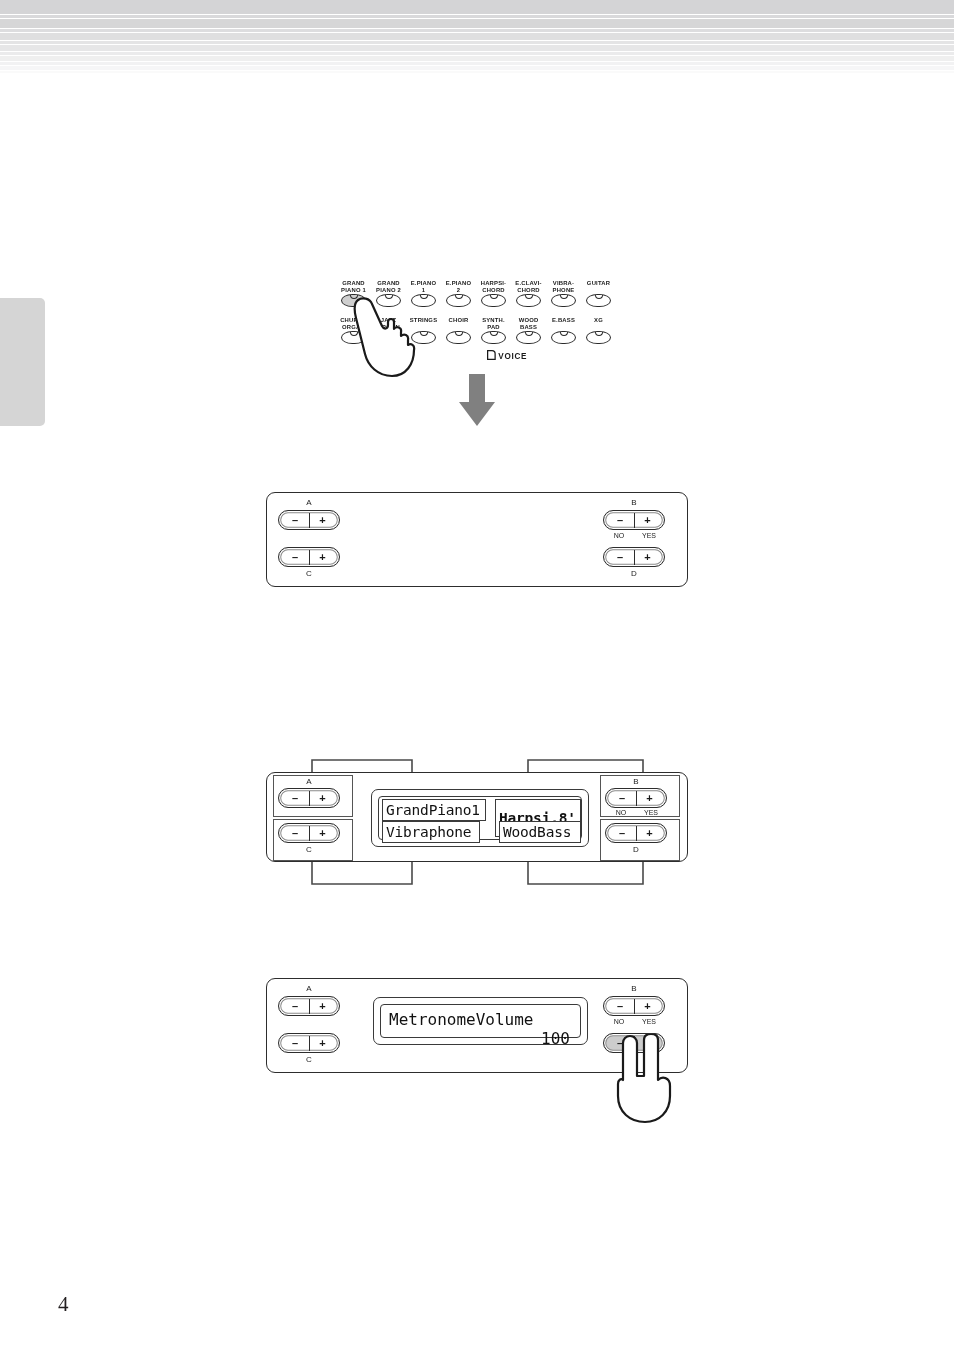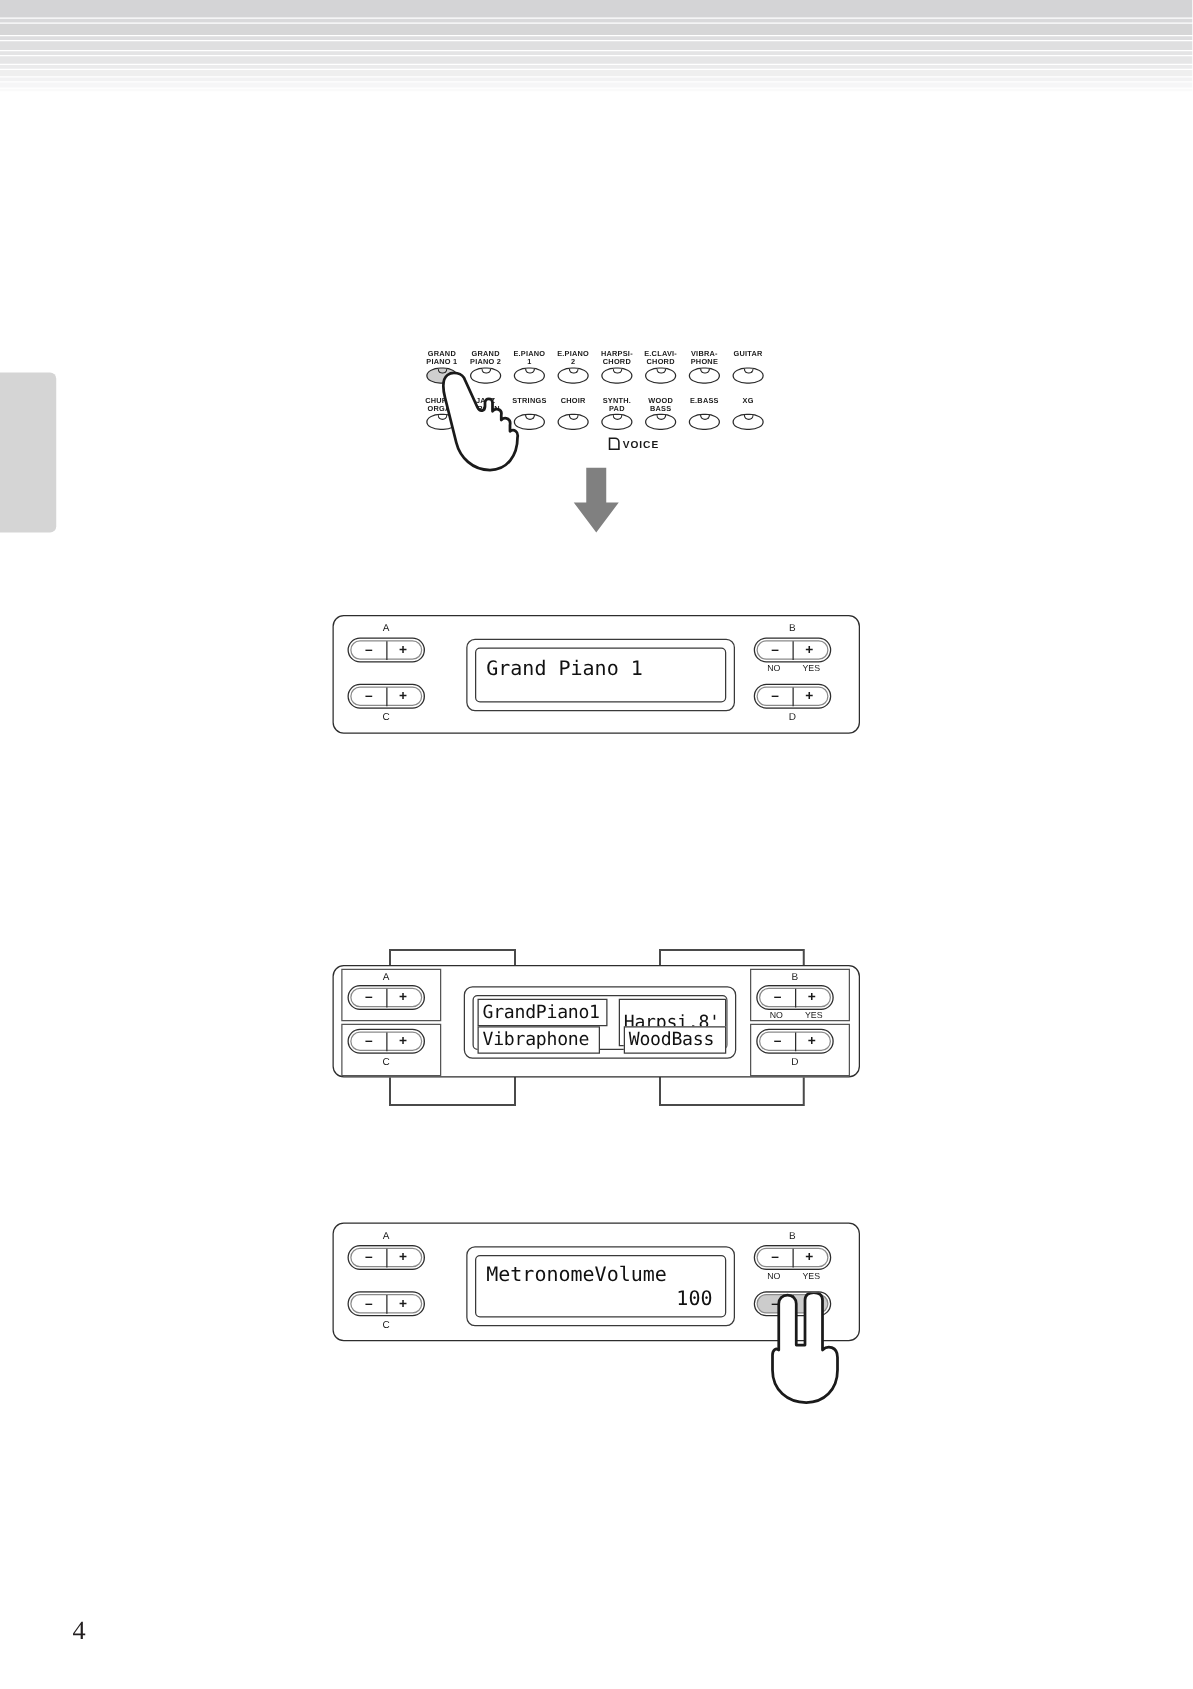--- a/index.html
+++ b/index.html
@@ -287,25 +287,20 @@
   </div>
   <div class="sublabel" style="left:337px; top:39px;">NO</div>
   <div class="sublabel" style="left:367px; top:39px;">YES</div>
 
   <div class="pmbtn" style="left:336px; top:54px;">
     <div class="half minus">–</div>
     <div class="half plus">+</div>
   </div>
   <div class="panel-label" style="left:347px; top:76px;">D</div>
 
-  <div class="lcd" style="left:106px; top:18px; width:215px; height:58px;">
-    <div class="lcd-inner">
-      <div class="lcdtext" style="left:8px; top:6px;">Grand Piano 1</div>
-    </div>
-  </div>
 </div>
 
 <svg class="overlay" style="left:266px; top:752px; width:422px; height:140px;" viewBox="0 0 422 140">
 
   <path d="M46 30 L46 8 L146 8 L146 48" fill="none" stroke="#4a4a4a" stroke-width="1.6"></path>
   <polygon points="146,57 141,46 151,46" fill="#4a4a4a"></polygon>
 
   <path d="M377 30 L377 8 L262 8 L262 48" fill="none" stroke="#4a4a4a" stroke-width="1.6"></path>
   <polygon points="262,57 257,46 267,46" fill="#4a4a4a"></polygon>
 
@@ -344,21 +339,21 @@
   <div class="btnbox" style="left:333px; top:46px; width:80px; height:42px;"></div>
   <div class="pmbtn" style="left:338px; top:50px;">
     <div class="half minus">–</div>
     <div class="half plus">+</div>
   </div>
   <div class="panel-label" style="left:349px; top:72px;">D</div>
 
   <div class="lcd" style="left:104px; top:16px; width:218px; height:58px;">
     <div class="lcd-inner">
       <div class="lcd-seg" style="left:3px;  top:2px;  width:104px; height:22px;">GrandPiano1</div>
-      <div class="lcd-seg" style="left:116px; top:2px; width:86px;  height:38px;">Harpsi.8'</div>
+      <div class="lcd-seg" style="left:116px; top:2px; width:86px;  height:38px;font-weight:bold;">Harpsi.8'</div>
       <div class="lcd-seg" style="left:3px;  top:24px; width:98px;  height:22px;">Vibraphone</div>
       <div class="lcd-seg" style="left:120px; top:24px; width:82px; height:22px;">WoodBass</div>
     </div>
   </div>
 </div>
 
 <div class="panel" id="panel3" style="left:266px; top:978px; width:422px; height:95px;">
 
   <div class="panel-label" style="left:22px; top:5px;">A</div>
   <div class="pmbtn" style="left:11px; top:17px;">
@@ -378,21 +373,21 @@
     <div class="half plus">+</div>
   </div>
   <div class="sublabel" style="left:337px; top:39px;">NO</div>
   <div class="sublabel" style="left:367px; top:39px;">YES</div>
 
   <div class="pmbtn pressed" style="left:336px; top:54px;">
     <div class="half minus">–</div>
     <div class="half plus">+</div>
   </div>
 
-  <div class="lcd" style="left:106px; top:18px; width:215px; height:64px;">
+  <div class="lcd" style="left:106px; top:18px; width:215px; height:48px;">
     <div class="lcd-inner">
       <div class="lcdtext" style="left:8px; top:5px;">MetronomeVolume</div>
       <div class="lcdtext" style="right:10px; top:24px;">100</div>
     </div>
   </div>
 </div>
 
 <svg id="hand-bottom" viewBox="0 0 82 90">
   <path d="M26 2 C30 2, 33 5, 33 9 L33 42 L40 42 L40 6 C40 2, 43 0, 47 0
            C51 0, 54 2, 54 6 L54 46 C58 42, 66 43, 66 52 L66 62

